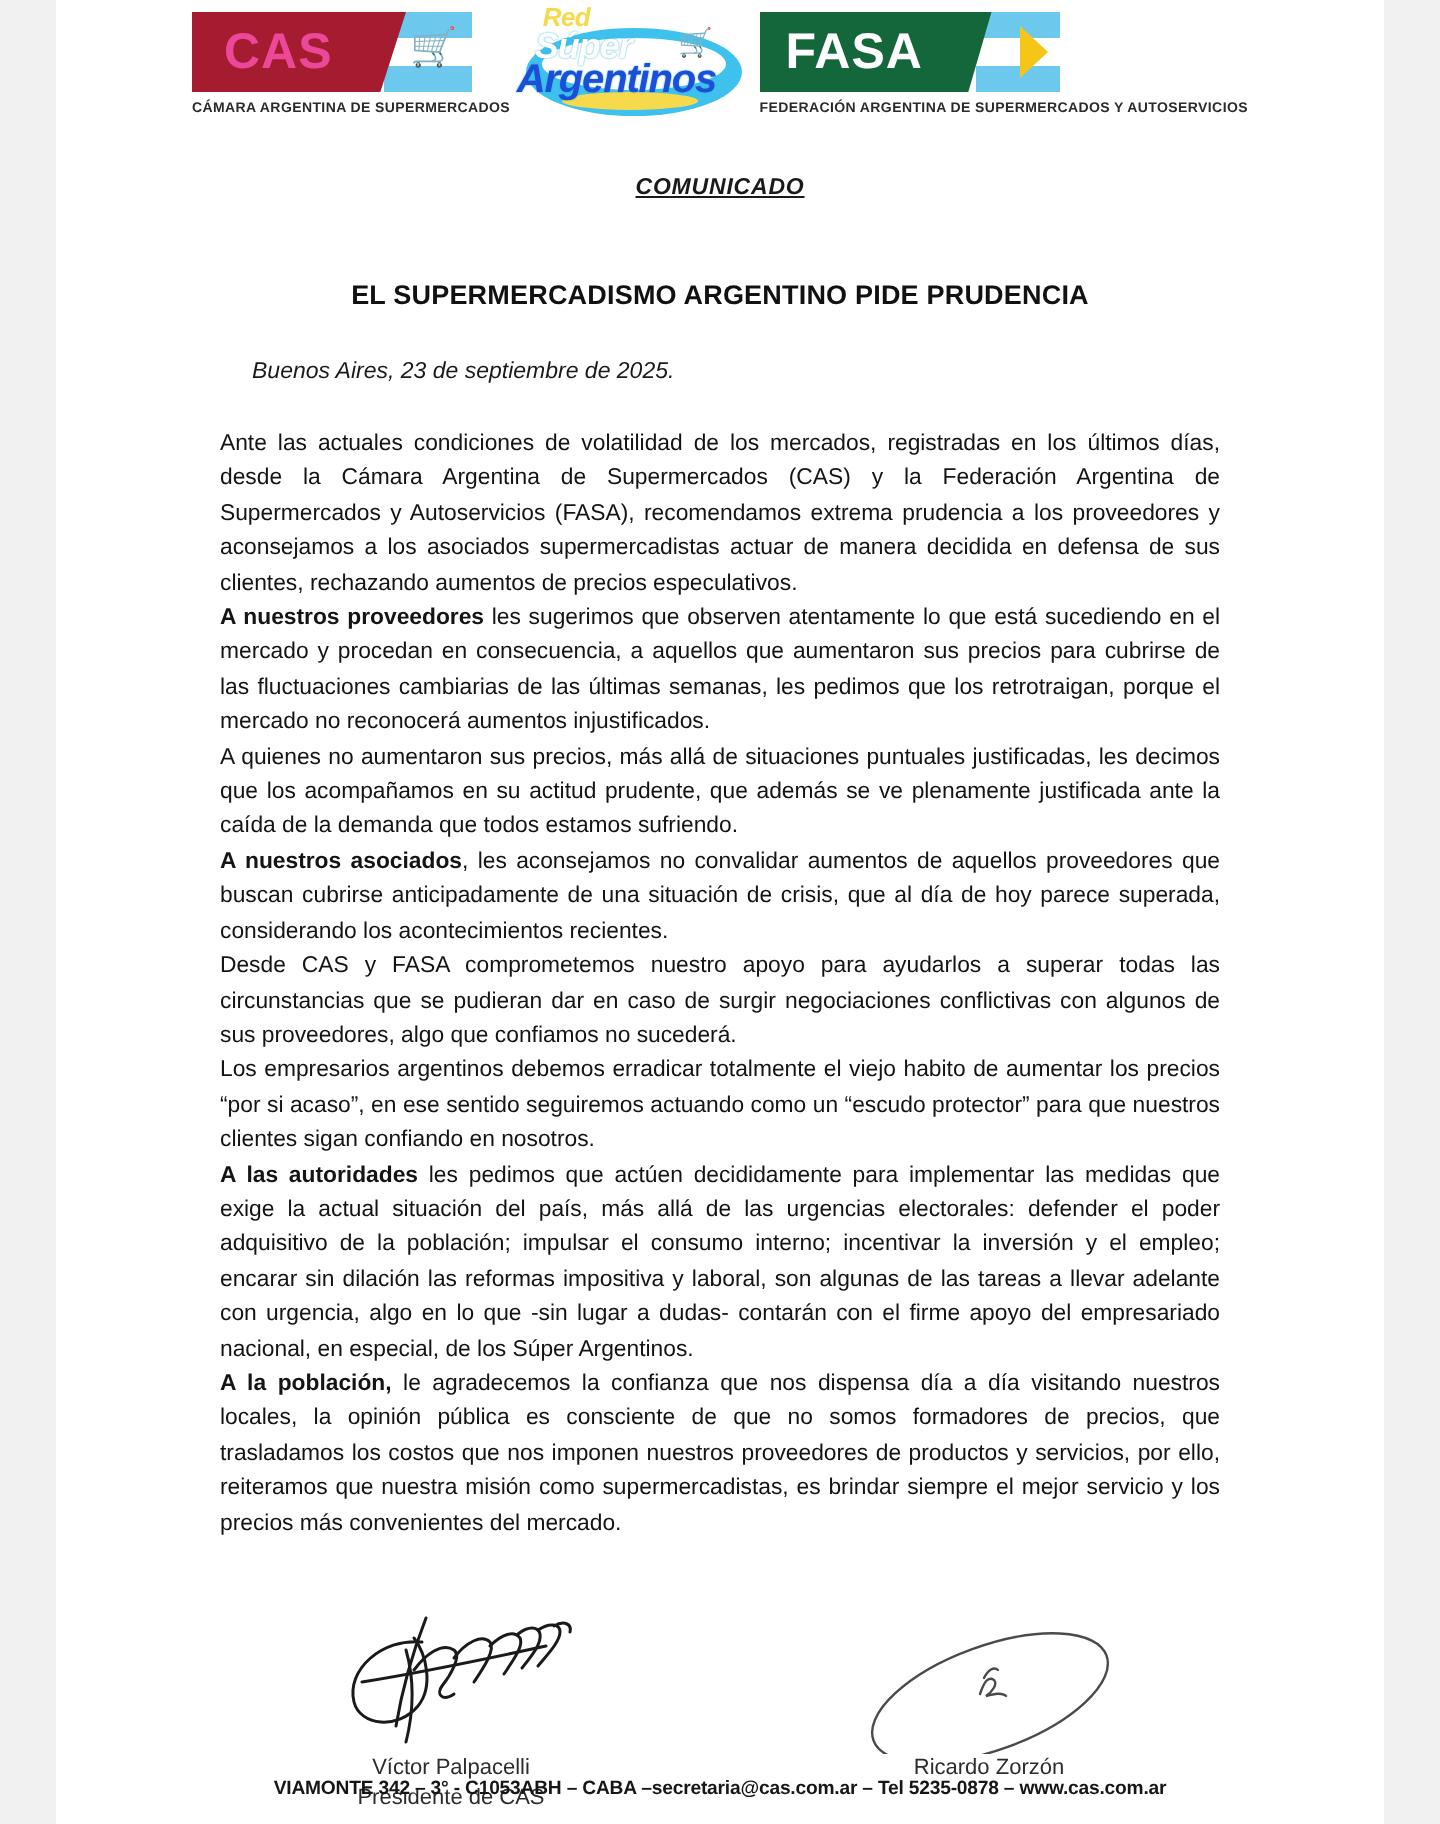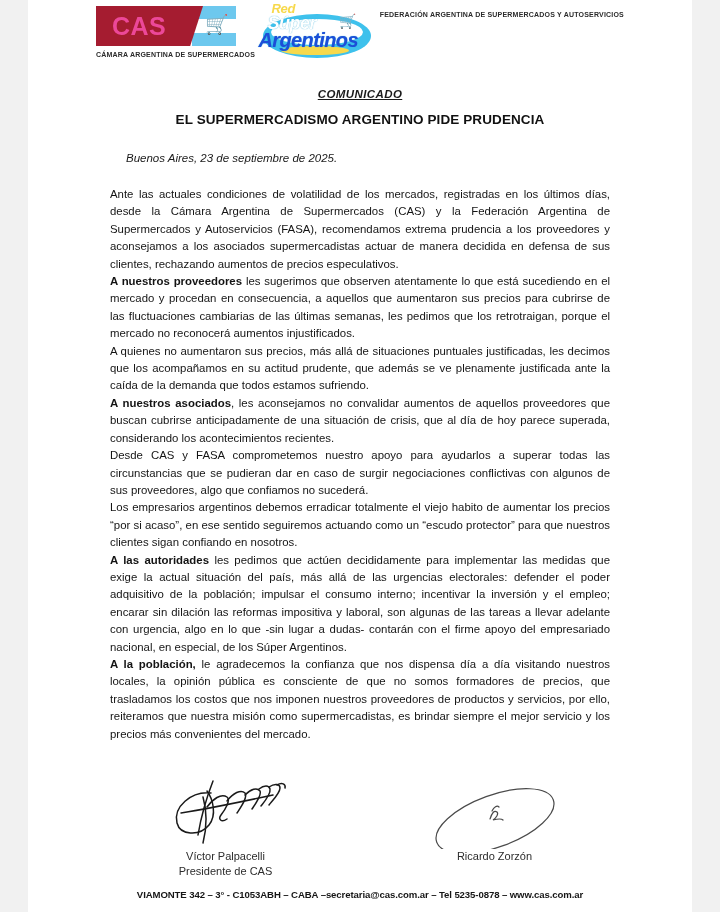--- a/index.html
+++ b/index.html
@@ -215,21 +215,21 @@
     color: #1a1a1a;
     margin: 16px 0 0 0;
     text-decoration: underline;
   }
   .headline {
     text-align: center;
     font-size: 13.5px;
     font-weight: bold;
     letter-spacing: 0.1px;
     color: #111111;
-    margin: 12px 0 0 0;
+    margin: 40px 0 0 0;
   }
   .dateline {
     font-size: 11.5px;
     font-style: italic;
     color: #1a1a1a;
     margin: 25px 0 0 16px;
   }
   .body-copy {
     margin: 22px 0 0 0;
     font-size: 11.4px;
@@ -306,20 +306,27 @@
         <div class="rsa-swoosh-inner"></div>
         <div class="rsa-yellow-1"></div>
         <div class="rsa-red">Red</div>
         <div class="rsa-super">Súper</div>
         <div class="rsa-arg">Argentinos</div>
         <div class="rsa-cart">🛒</div>
       </div>
     </div>
 
     <div class="logo-block">
+      <div class="fasa-mark">
+        <div class="fasa-flag"></div>
+        <div class="fasa-flag-white"></div>
+        <div class="fasa-sun"></div>
+        <div class="fasa-green"></div>
+        <div class="fasa-word">FASA</div>
+      </div>
       <div class="org-sub">FEDERACIÓN ARGENTINA DE SUPERMERCADOS Y AUTOSERVICIOS</div>
     </div>
 
   </div>
 
   <div class="doc">
     <div class="kicker">COMUNICADO</div>
     <div class="headline">EL SUPERMERCADISMO ARGENTINO PIDE PRUDENCIA</div>
     <div class="dateline">Buenos Aires, 23 de septiembre de 2025.</div>
     <div class="body-copy" id="body-copy">

